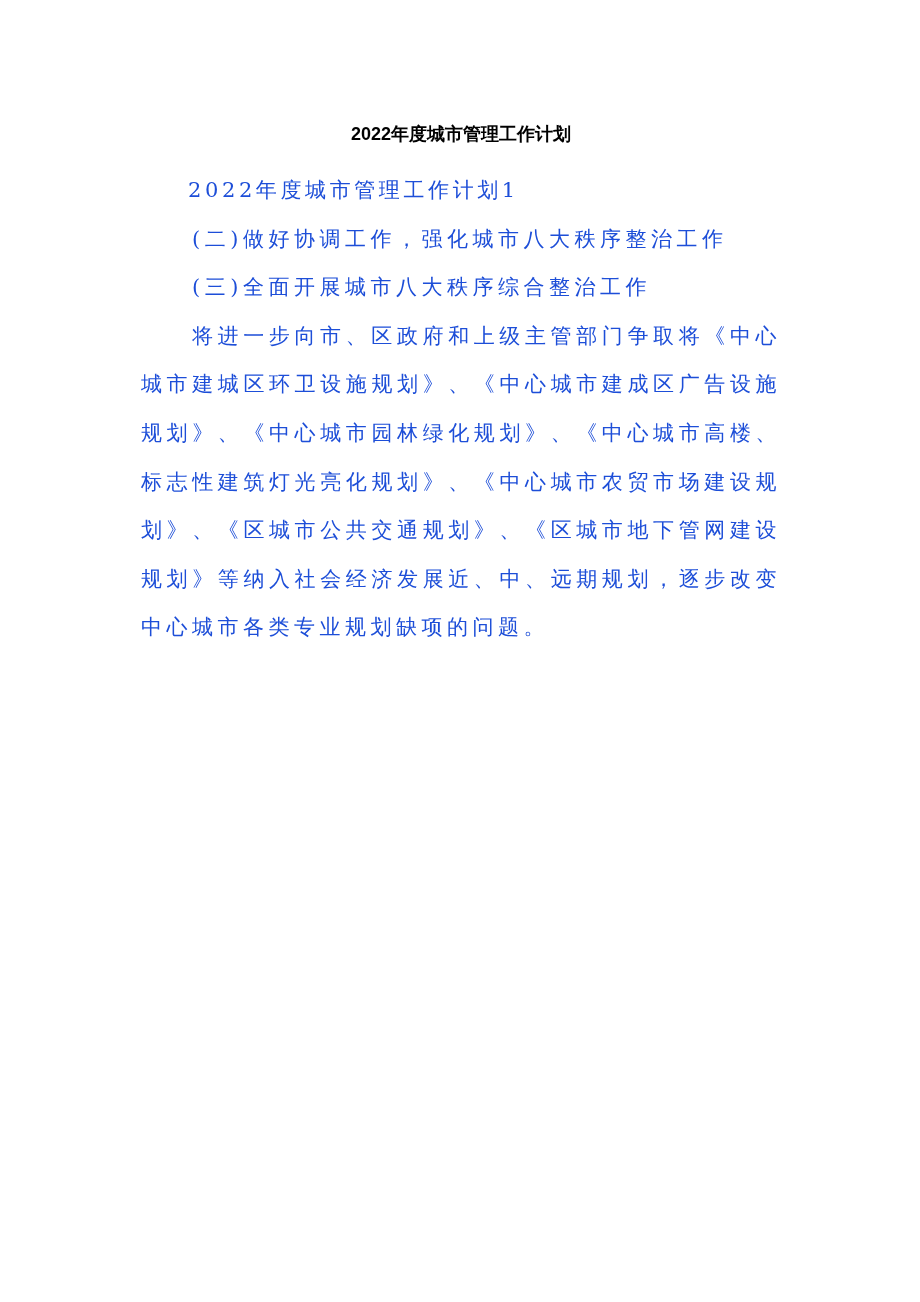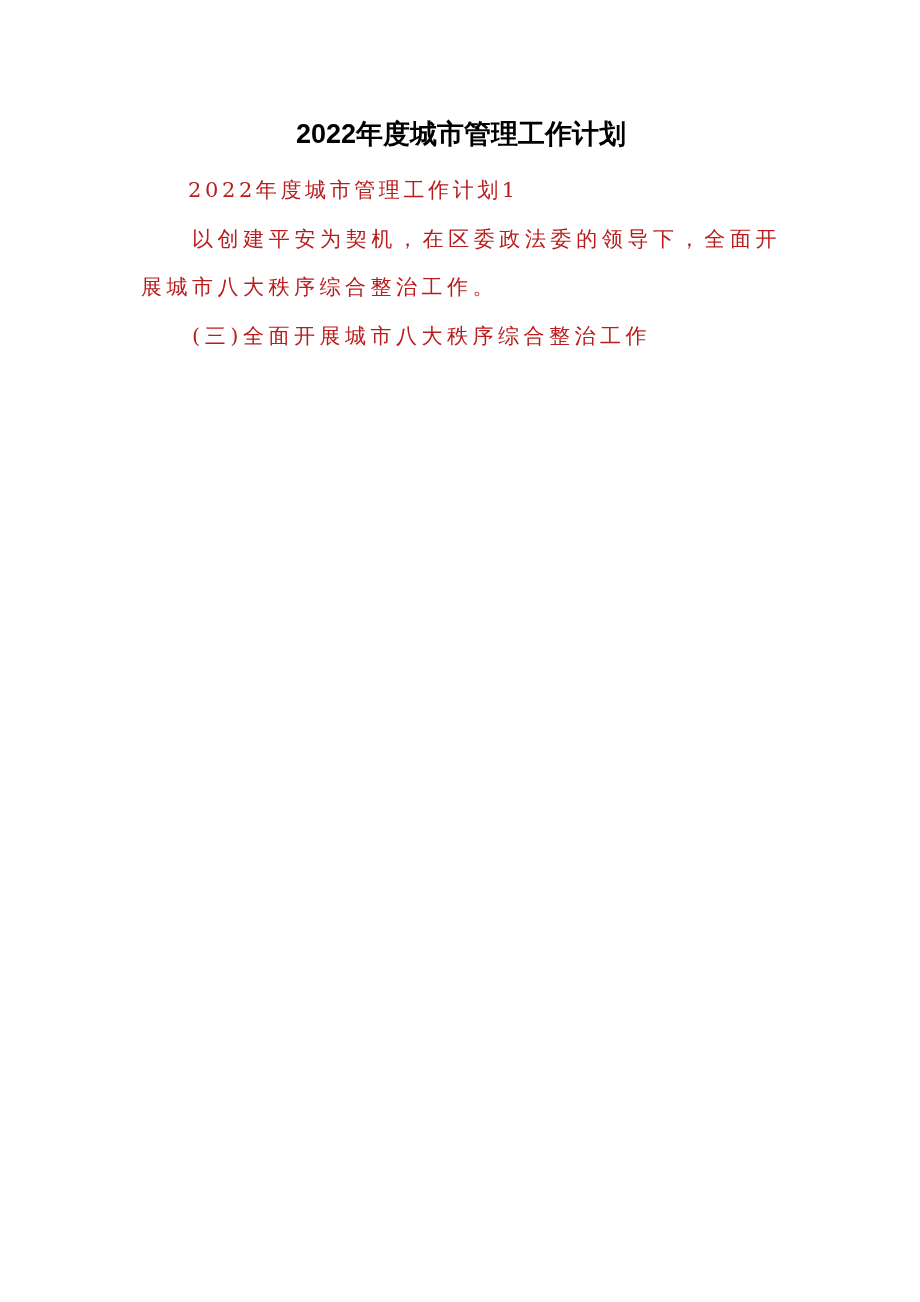--- a/index.html
+++ b/index.html
@@ -15,34 +15,34 @@
     }
     .page {
       position: absolute;
       left: 141px;
       top: 108px;
       width: 640px;
     }
     .doc-title {
       font-family: "Liberation Sans", "DejaVu Sans", sans-serif;
       font-weight: bold;
-      font-size: 27px;
+      font-size: 18px;
       text-align: center;
       color: #000;
       height: 52px;
       line-height: 52px;
       margin: 0 0 0 0;
       letter-spacing: 0;
     }
     .para {
       font-family: "DejaVu Serif", "Liberation Serif", serif;
       font-size: 21px;
       line-height: 48.6px;
       letter-spacing: 4.5px;
-      color: #b91c1c;
+      color: #1d4ed8;
       margin: 0;
       text-align: justify;
       text-align-last: left;
       word-break: break-all;
     }
     .indent {
       text-indent: 51px;
     }
     .subtitle {
       margin-top: 6px;
@@ -54,20 +54,21 @@
 <body>
 
 <div class="page">
   <h1 class="doc-title">2022年度城市管理工作计划</h1>
 
   <p class="para subtitle">2022年度城市管理工作计划1</p>
 
 
 
 
+  <p class="para indent">(二)做好协调工作，强化城市八大秩序整治工作</p>
 
-  <p class="para indent">以创建平安为契机，在区委政法委的领导下，全面开展城市八大秩序综合整治工作。</p>
 
   <p class="para indent">(三)全面开展城市八大秩序综合整治工作</p>
 
+  <p class="para indent">将进一步向市、区政府和上级主管部门争取将《中心城市建城区环卫设施规划》、《中心城市建成区广告设施规划》、《中心城市园林绿化规划》、《中心城市高楼、标志性建筑灯光亮化规划》、《中心城市农贸市场建设规划》、《区城市公共交通规划》、《区城市地下管网建设规划》等纳入社会经济发展近、中、远期规划，逐步改变中心城市各类专业规划缺项的问题。</p>
 
 
 </div>
 
 </body></html>

